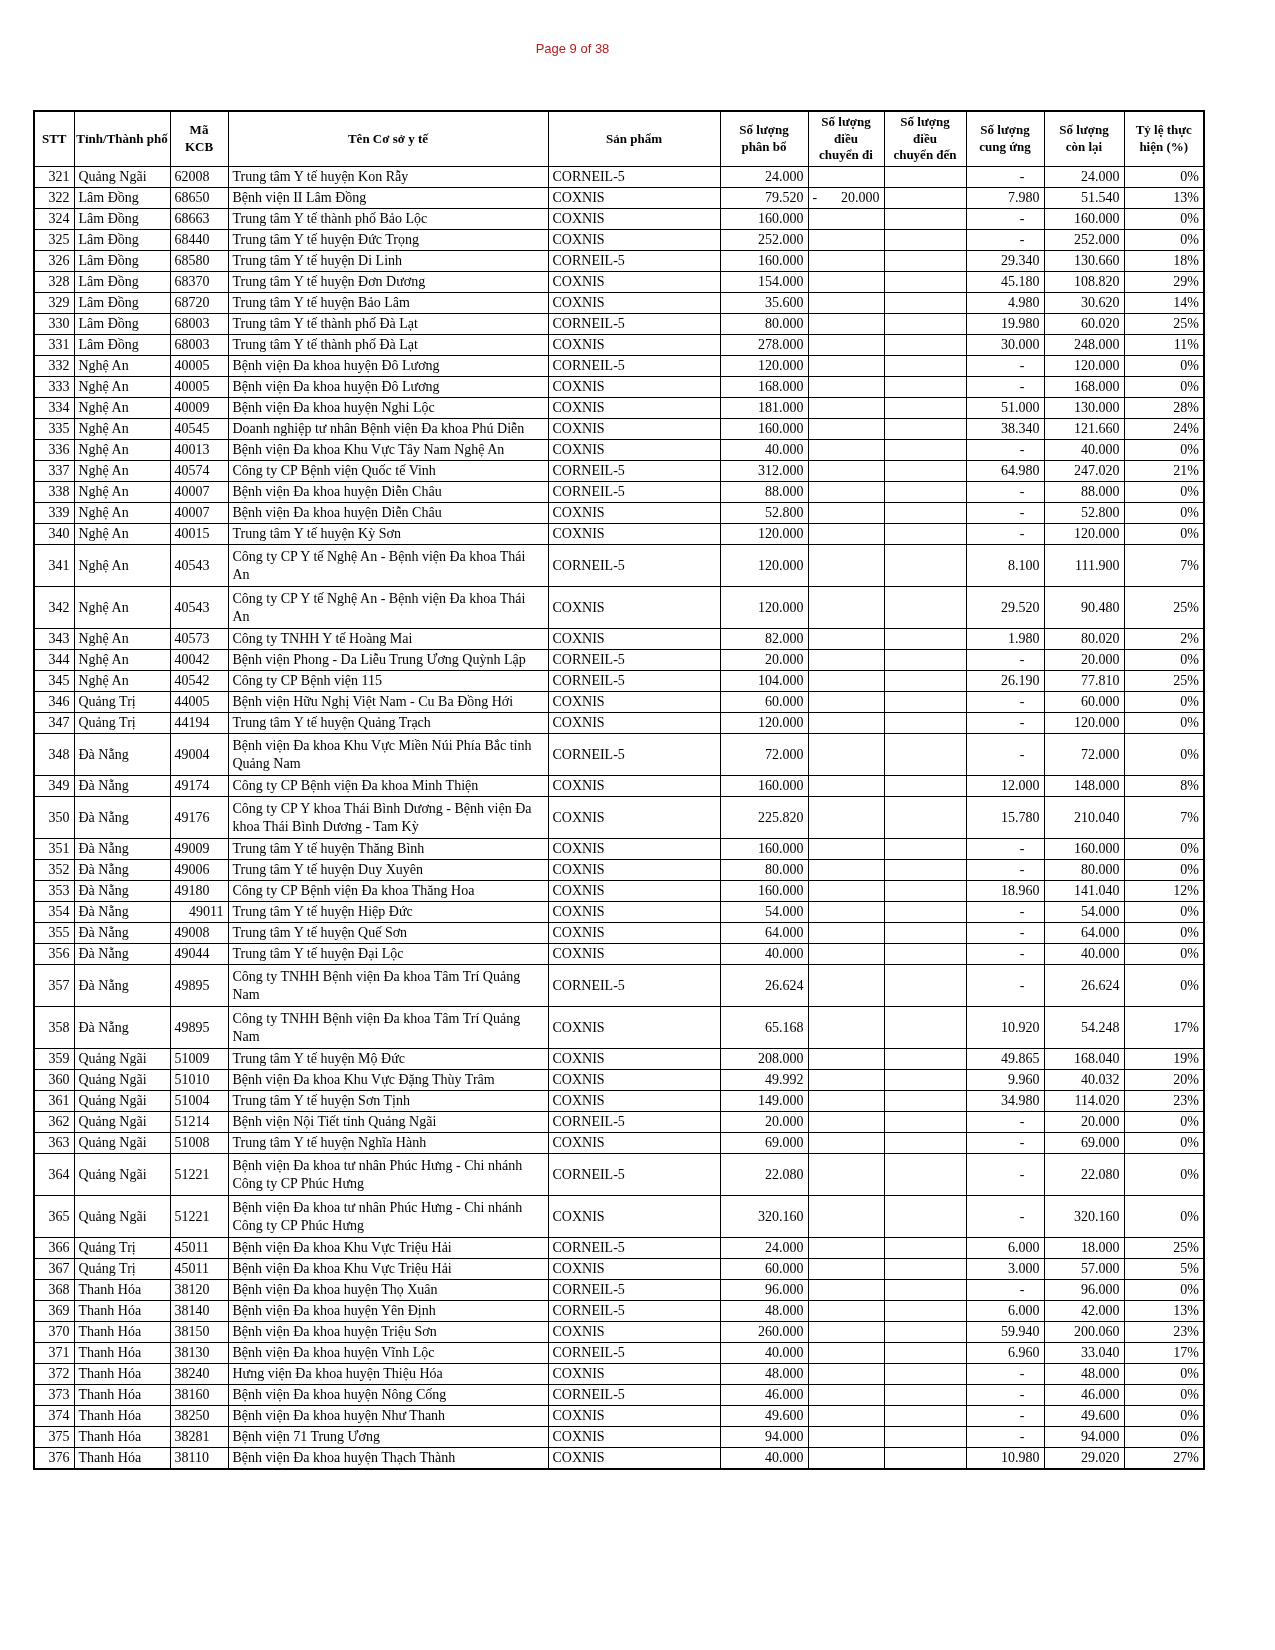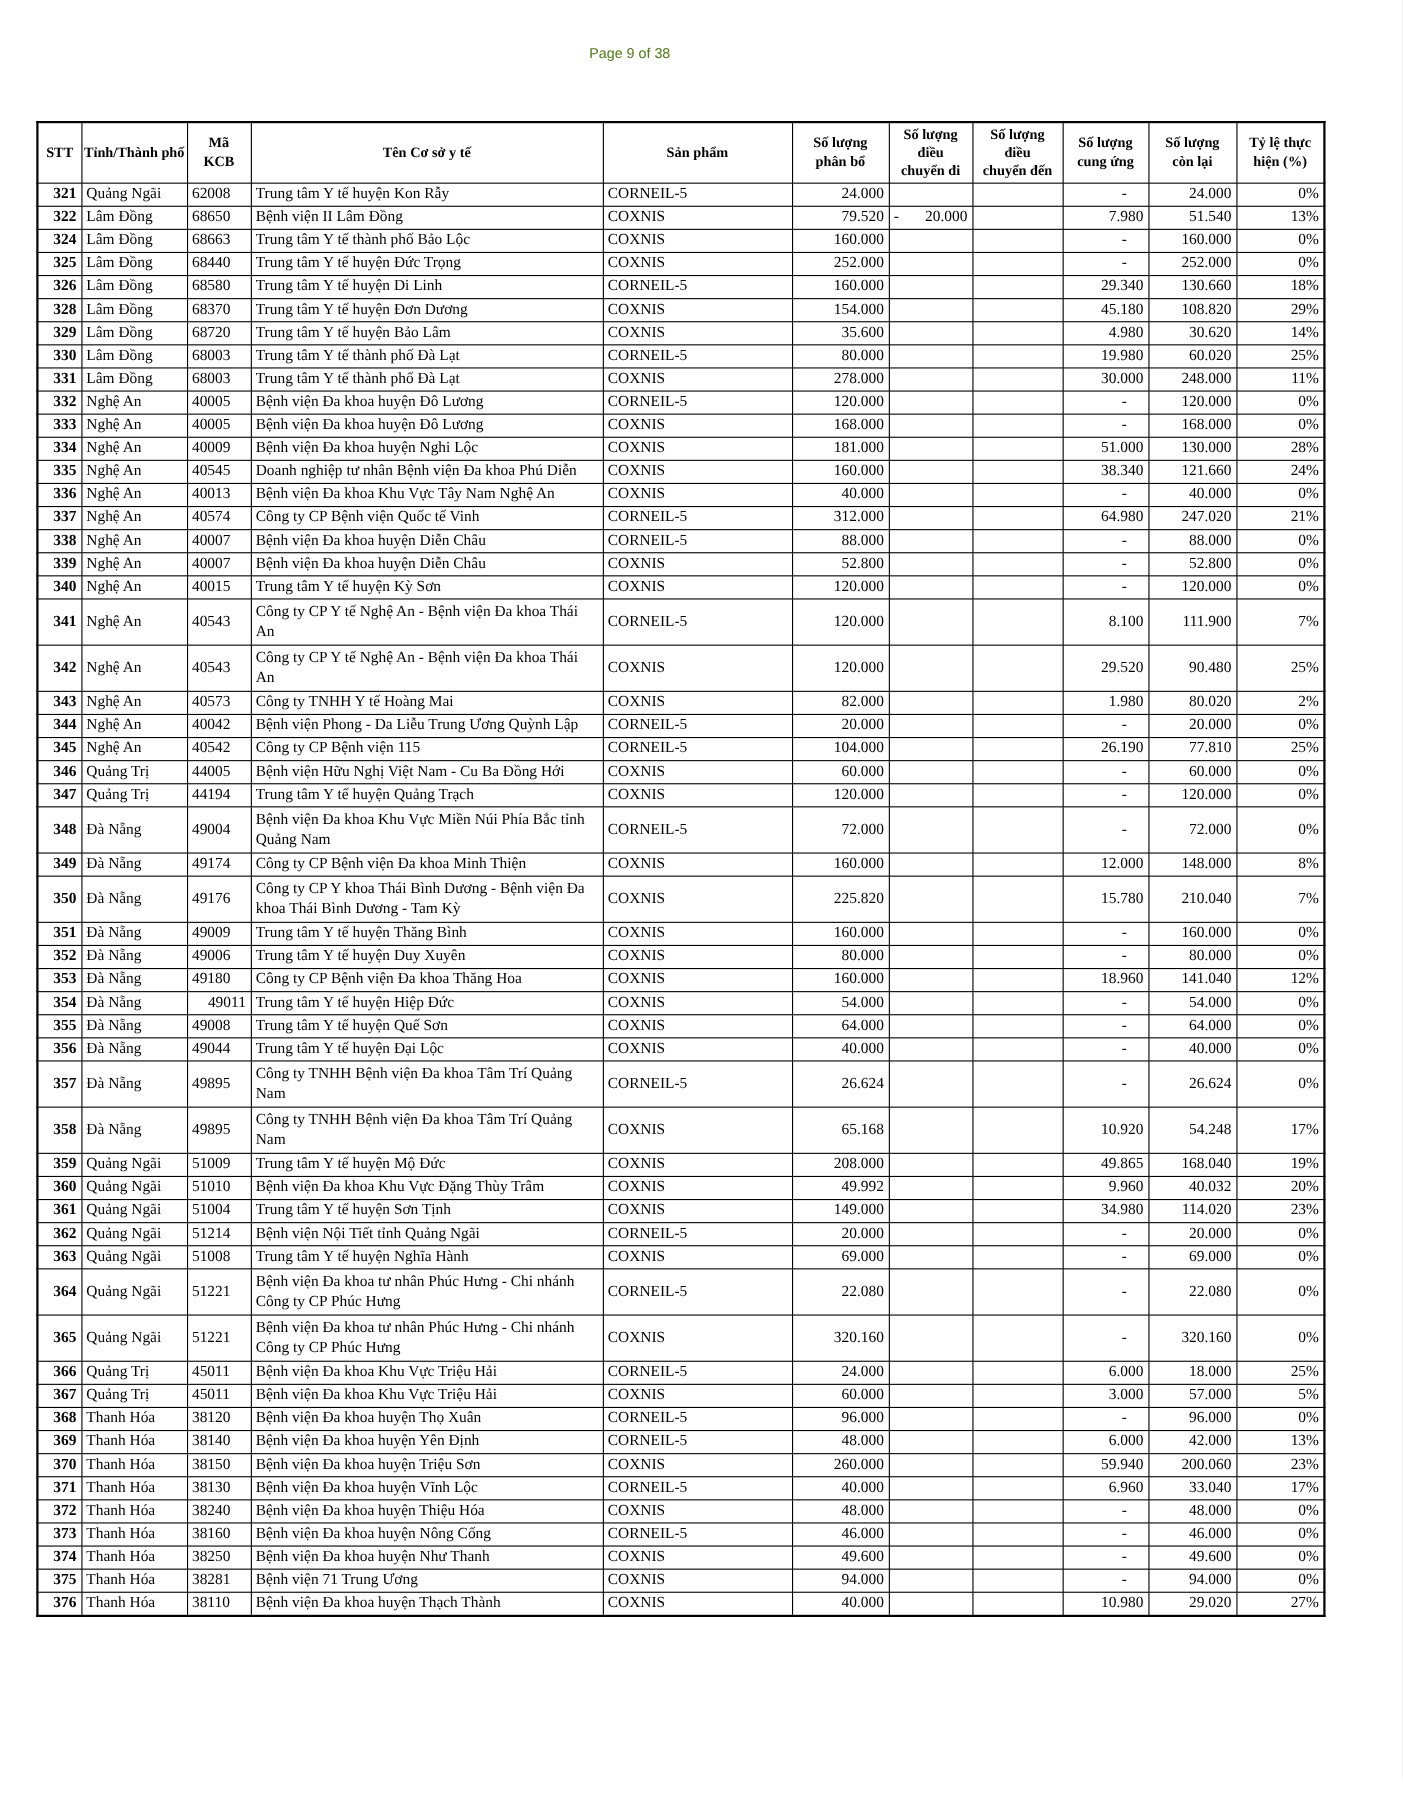--- a/index.html
+++ b/index.html
@@ -14,21 +14,21 @@
     overflow: hidden;
   }
   .page-label {
     position: absolute;
     top: 41px;
     left: 0;
     right: 130px;
     text-align: center;
     font-family: "Liberation Sans", sans-serif;
     font-size: 13px;
-    color: #4d7c0f;
+    color: #b91c1c;
   }
   table.report {
     position: absolute;
     left: 33px;
     top: 110px;
     width: 1170px;
     border-collapse: collapse;
     table-layout: fixed;
     border: 2px solid #000000;
   }
@@ -48,21 +48,21 @@
     height: 52px;
   }
   table.report td {
     font-size: 14px;
     vertical-align: middle;
     padding: 0 4px;
     line-height: 1.22;
     height: 20px;
   }
   tr.tall td { height: 41px; }
-  .col-stt  { text-align: right; padding-right: 3px; font-weight: bold; }
+  .col-stt  { text-align: right; padding-right: 3px; }
   .col-text { text-align: left; padding-left: 4px; }
   .col-name { text-align: left; padding-left: 5px; padding-right: 3px; }
   .col-num  { text-align: right; padding-right: 5px; }
   .col-num.dash { padding-right: 19px; }
   .col-pct  { text-align: right; padding-right: 2px; }
   .col-code-right { text-align: right; padding-right: 1px; margin-top: 12px; }
   .minus-left { float: left; }
 </style>
 </head>
 <body>
@@ -743,21 +743,21 @@
           <td class="col-num"></td>
           <td class="col-num"></td>
           <td class="col-num">6.960</td>
           <td class="col-num">33.040</td>
           <td class="col-pct">17%</td>
         </tr>
         <tr>
           <td class="col-stt">372</td>
           <td class="col-text">Thanh Hóa</td>
           <td class="col-text">38240</td>
-          <td class="col-name">Bệnh viện Đa khoa huyện Thiệu Hóa</td>
+          <td class="col-name">Hưng viện Đa khoa huyện Thiệu Hóa</td>
           <td class="col-text">COXNIS</td>
           <td class="col-num">48.000</td>
           <td class="col-num"></td>
           <td class="col-num"></td>
           <td class="col-num dash">-</td>
           <td class="col-num">48.000</td>
           <td class="col-pct">0%</td>
         </tr>
         <tr>
           <td class="col-stt">373</td>

